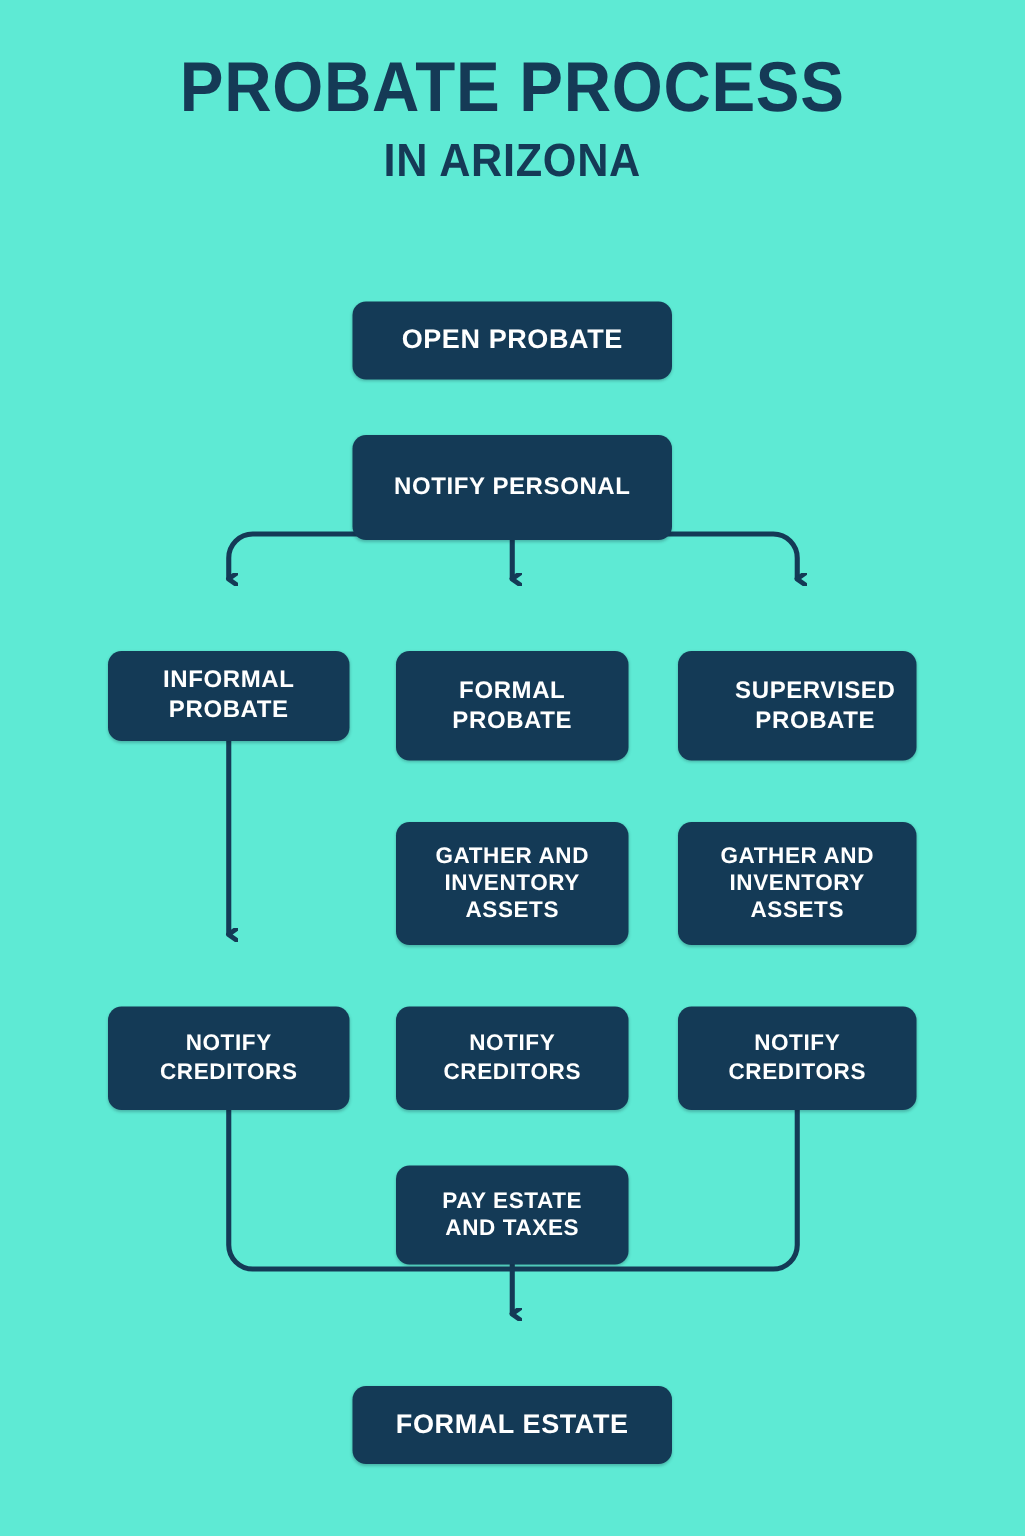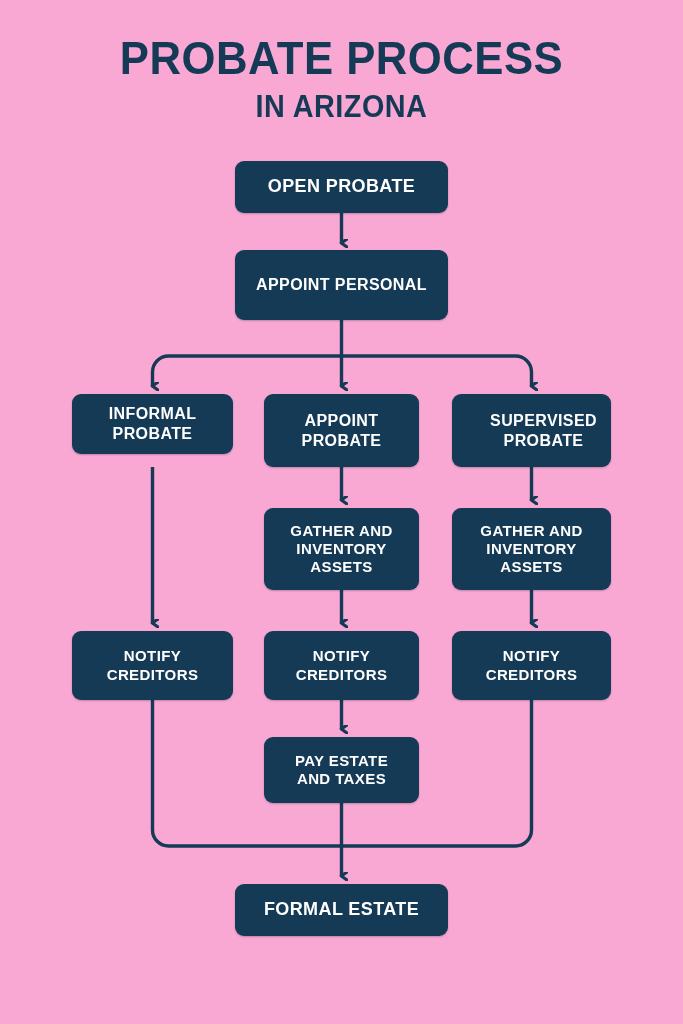--- a/index.html
+++ b/index.html
@@ -10,21 +10,21 @@
     width: 683px;
     height: 1024px;
     background: #FDFCF7;
     font-family: "Liberation Sans", sans-serif;
     overflow: hidden;
   }
   #infographic {
     position: relative;
     width: 683px;
     height: 1024px;
-    background: #f9a8d4;
+    background: #5eead4;
   }
   .title-block {
     position: absolute;
     top: 34px;
     left: 0;
     width: 683px;
     text-align: center;
   }
   .title-main {
     display: block;
@@ -62,20 +62,21 @@
     color: #FFFFFF;
     display: flex;
     align-items: center;
     justify-content: center;
     text-align: center;
     font-family: "Liberation Sans", sans-serif;
     font-weight: bold;
     letter-spacing: 0.4px;
     line-height: 1.22;
     box-shadow: 0 1px 2px rgba(10,30,45,0.25);
+    margin-top: 40px;
   }
   .node span { display: block; padding: 0 8px; }
   .n-open       { left: 235px; top: 161px; width: 213px; height: 52px;  font-size: 18px; border-radius: 9px; }
   .n-appoint    { left: 235px; top: 250px; width: 213px; height: 70px;  font-size: 16px; border-radius: 9px; }
   .n-informal   { left: 72px;  top: 394px; width: 161px; height: 60px;  font-size: 16px; border-radius: 9px; }
   .n-formal     { left: 264px; top: 394px; width: 155px; height: 73px;  font-size: 16px; border-radius: 9px; }
   .n-supervised { left: 452px; top: 394px; width: 159px; height: 73px;  font-size: 16px; border-radius: 9px; padding-left: 24px; }
   .n-gather-c   { left: 264px; top: 508px; width: 155px; height: 82px;  font-size: 15px; border-radius: 9px; }
   .n-gather-r   { left: 452px; top: 508px; width: 159px; height: 82px;  font-size: 15px; border-radius: 9px; }
   .n-notify-l   { left: 72px;  top: 631px; width: 161px; height: 69px;  font-size: 15px; border-radius: 9px; }
@@ -127,34 +128,34 @@
       <path d="M341.5,846 L341.5,876" marker-end="url(#arrowhead)"></path>
     </g>
   </svg>
 
   <div class="node n-open">
     <span>OPEN PROBATE</span>
   </div>
 
   <div class="node n-appoint">
     <div>
-      <span>APPOINT PERSONAL</span>
+      <span>NOTIFY PERSONAL</span>
     </div>
   </div>
 
   <div class="node n-informal">
     <div>
       <span>INFORMAL</span>
       <span>PROBATE</span>
     </div>
   </div>
 
   <div class="node n-formal">
     <div>
-      <span>APPOINT</span>
+      <span>FORMAL</span>
       <span>PROBATE</span>
     </div>
   </div>
 
   <div class="node n-supervised">
     <div>
       <span>SUPERVISED</span>
       <span>PROBATE</span>
     </div>
   </div>

